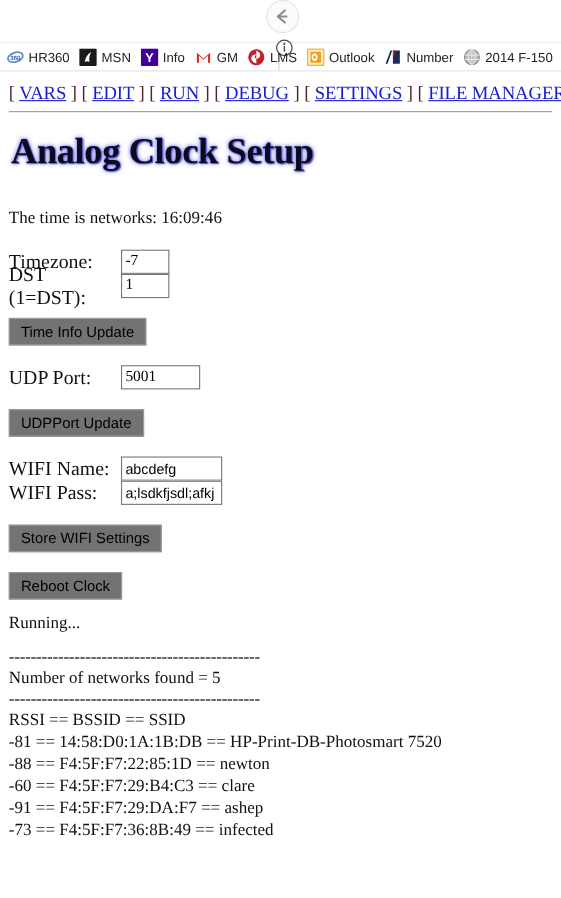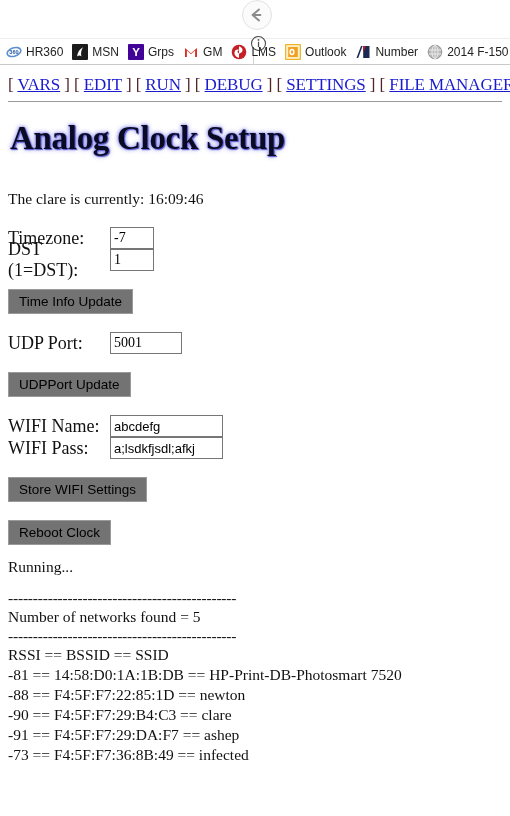--- a/index.html
+++ b/index.html
@@ -152,21 +152,21 @@
     padding: 1px 3px;
     height: 22px;
     outline: none;
   }
   .text-input.sans {
     font-family: "Liberation Sans", sans-serif;
     font-size: 13px;
   }
   .input-narrow { width: 44px; }
   .input-port   { width: 72px; }
-  .input-wifi   { width: 113px; }
+  .input-wifi   { width: 92px; }
   .input-wifi.focused { caret-color: #000; }
 
   .btn {
     font-family: "Liberation Sans", sans-serif;
     font-size: 13.5px;
     color: #000000;
     background: #737373;
     border: 1px solid #9a9a9a;
     padding: 4px 10px;
     cursor: pointer;
@@ -233,21 +233,21 @@
         <path d="M5 12.4 C5.6 8.6 7.4 5 11 3.2 C9.2 6.2 8.6 9 9.4 12.4 C8 11.2 6.4 11.4 5 12.4 Z" fill="#ffffff"></path>
       </svg>
       <span class="bookmark-label">MSN</span>
     </div>
 
     <div class="bookmark-item">
       <svg class="bookmark-icon" viewBox="0 0 16 16">
         <rect width="16" height="16" fill="#430297"></rect>
         <text x="8" y="12.4" font-size="11.5" fill="#ffffff" text-anchor="middle" font-family="Liberation Sans, sans-serif" font-weight="bold">Y</text>
       </svg>
-      <span class="bookmark-label">Grps</span>
+      <span class="bookmark-label">Info</span>
     </div>
 
     <div class="bookmark-item">
       <svg class="bookmark-icon" viewBox="0 0 16 16">
         <rect width="16" height="16" fill="#ffffff"></rect>
         <path d="M2 13 L2 4 L8 9.2 L14 4 L14 13 L12.1 13 L12.1 6.6 L8 10.3 L3.9 6.6 L3.9 13 Z" fill="#d93025"></path>
       </svg>
       <span class="bookmark-label">GM</span>
     </div>
 
@@ -311,21 +311,21 @@
     <span class="nav-bracket">]</span>
     <span class="nav-bracket">[</span>
     <span class="nav-link">FILE MANAGER</span>
     
   </div>
   <hr id="nav-rule">
 
   <div id="page-title">Analog Clock Setup</div>
 
   <div id="time-block">
-    <div class="body-text">The clare is currently: 16:09:46</div>
+    <div class="body-text">The time is networks: 16:09:46</div>
   </div>
 
   <div class="spacer-18"></div>
 
   <div class="field-row">
     <span class="field-label">Timezone:</span>
     <input class="text-input input-narrow" value="-7" style="">
   </div>
   <div class="field-row">
     <span class="field-label">DST (1=DST):</span>
@@ -371,17 +371,17 @@
   <div class="body-text">Running...</div>
 
   <div class="spacer-12"></div>
 
   <div class="mono-rule">----------------------------------------------</div>
   <div class="net-line">Number of networks found = 5</div>
   <div class="mono-rule">----------------------------------------------</div>
   <div class="net-line">RSSI == BSSID == SSID</div>
   <div class="net-line">-81 == 14:58:D0:1A:1B:DB == HP-Print-DB-Photosmart 7520</div>
   <div class="net-line">-88 == F4:5F:F7:22:85:1D == newton</div>
-  <div class="net-line">-90 == F4:5F:F7:29:B4:C3 == clare</div>
+  <div class="net-line">-60 == F4:5F:F7:29:B4:C3 == clare</div>
   <div class="net-line">-91 == F4:5F:F7:29:DA:F7 == ashep</div>
   <div class="net-line">-73 == F4:5F:F7:36:8B:49 == infected</div>
 
 </div>
 
 </body></html>

